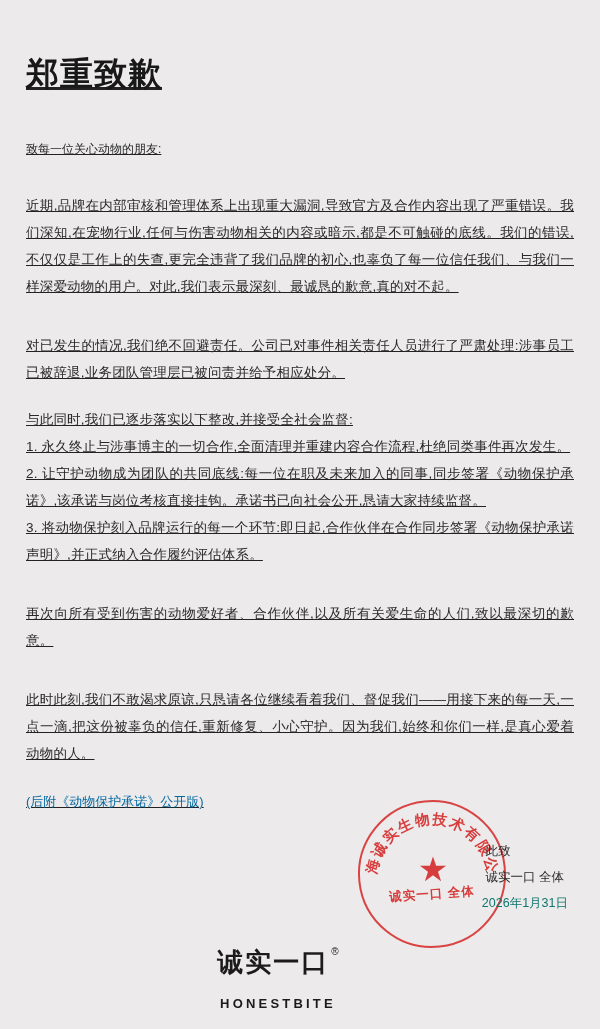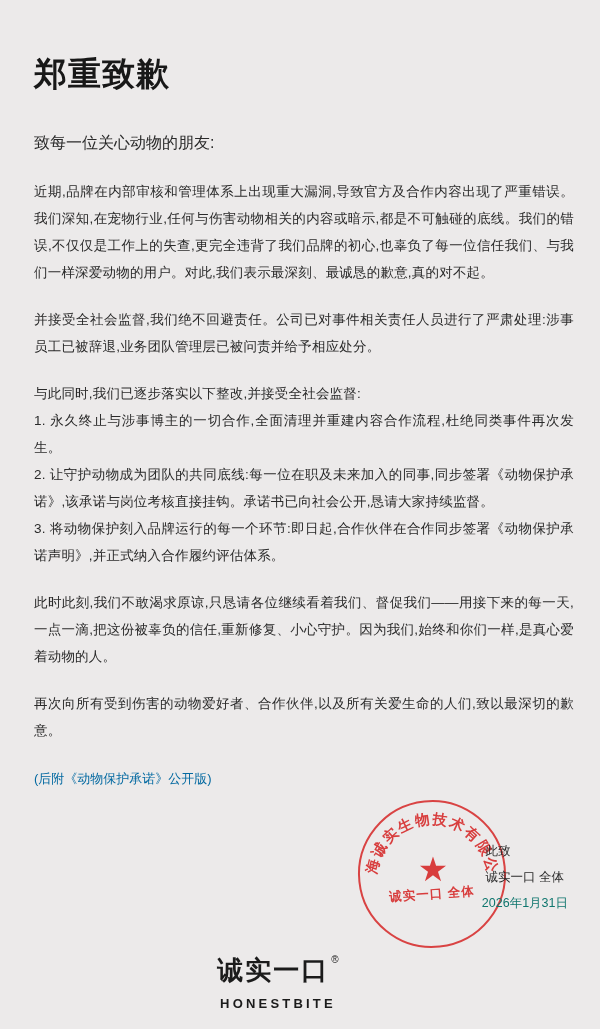--- a/index.html
+++ b/index.html
@@ -20,42 +20,43 @@
     left: 0; top: 0;
     width: 600px;
     height: 1029px;
     background: #eceaea;
     box-sizing: border-box;
   }
   .content {
     position: absolute;
     left: 0; top: 0;
     width: 600px;
-    padding: 40px 26px 0 34px;
+    padding: 40px 26px 0 26px;
     box-sizing: border-box;
+    text-decoration: underline;
   }
   .doc-title {
     font-size: 33px;
     font-weight: bold;
     letter-spacing: 1px;
     color: #181818;
     margin: 14px 0 0 0;
     line-height: 1.2;
   }
   .salutation {
-    margin-top: 34px;
-    font-size: 16px;
+    margin-top: 44px;
+    font-size: 12px;
     line-height: 1.9;
     color: #2a2a2a;
   }
   p.body-para {
     font-size: 13.5px;
     line-height: 2.0;
     color: #2a2a2a;
-    margin: 20px 0 0 0;
+    margin: 32px 0 0 0;
     text-align: justify;
     letter-spacing: 0.2px;
   }
   .list-block {
     margin: 20px 0 0 0;
   }
   .list-block .lead {
     font-size: 13.5px;
     line-height: 2.0;
     color: #2a2a2a;
@@ -184,54 +185,54 @@
   }
   .brand-cn .reg {
     font-size: 10px;
     font-weight: normal;
     vertical-align: super;
     position: relative;
     top: -6px;
     left: 2px;
   }
   .brand-en {
-    margin-top: 8px;
+    margin-top: 16px;
     font-size: 13px;
     font-weight: bold;
     letter-spacing: 3.2px;
     color: #1b1b1b;
   }
 </style>
 </head>
 <body>
 
 <div class="page">
 
   <div class="content">
 
     <h1 class="doc-title">郑重致歉</h1>
 
     <div class="salutation">致每一位关心动物的朋友:</div>
 
     <p class="body-para">近期,品牌在内部审核和管理体系上出现重大漏洞,导致官方及合作内容出现了严重错误。我们深知,在宠物行业,任何与伤害动物相关的内容或暗示,都是不可触碰的底线。我们的错误,不仅仅是工作上的失查,更完全违背了我们品牌的初心,也辜负了每一位信任我们、与我们一样深爱动物的用户。对此,我们表示最深刻、最诚恳的歉意,真的对不起。</p>
 
-    <p class="body-para">并接受全社会监督,我们绝不回避责任。公司已对事件相关责任人员进行了严肃处理:涉事员工已被辞退,业务团队管理层已被问责并给予相应处分。</p>
+    <p class="body-para">对已发生的情况,我们绝不回避责任。公司已对事件相关责任人员进行了严肃处理:涉事员工已被辞退,业务团队管理层已被问责并给予相应处分。</p>
 
     <div class="list-block">
       <p class="lead">与此同时,我们已逐步落实以下整改,并接受全社会监督:</p>
       <ol>
         <li>1. 永久终止与涉事博主的一切合作,全面清理并重建内容合作流程,杜绝同类事件再次发生。</li>
         <li>2. 让守护动物成为团队的共同底线:每一位在职及未来加入的同事,同步签署《动物保护承诺》,该承诺与岗位考核直接挂钩。承诺书已向社会公开,恳请大家持续监督。</li>
         <li>3. 将动物保护刻入品牌运行的每一个环节:即日起,合作伙伴在合作同步签署《动物保护承诺声明》,并正式纳入合作履约评估体系。</li>
       </ol>
     </div>
 
+    <p class="body-para">再次向所有受到伤害的动物爱好者、合作伙伴,以及所有关爱生命的人们,致以最深切的歉意。</p>
+
     <p class="body-para">此时此刻,我们不敢渴求原谅,只恳请各位继续看着我们、督促我们——用接下来的每一天,一点一滴,把这份被辜负的信任,重新修复、小心守护。因为我们,始终和你们一样,是真心爱着动物的人。</p>
-
-    <p class="body-para">再次向所有受到伤害的动物爱好者、合作伙伴,以及所有关爱生命的人们,致以最深切的歉意。</p>
 
     <p class="note-para">(后附《动物保护承诺》公开版)</p>
 
   </div>
 
   <div class="sign-area">
 
     <div class="stamp-wrap">
       <div class="stamp"></div>
       <svg class="stamp-arc" viewBox="0 0 148 148">

